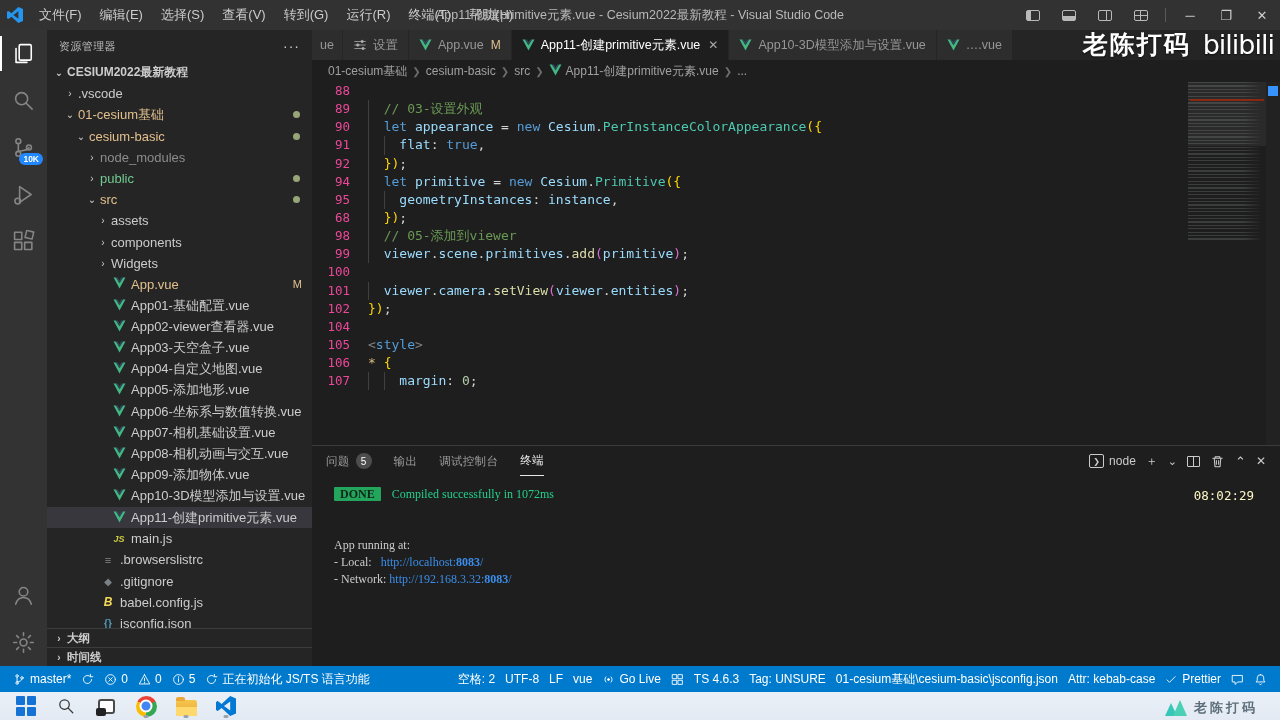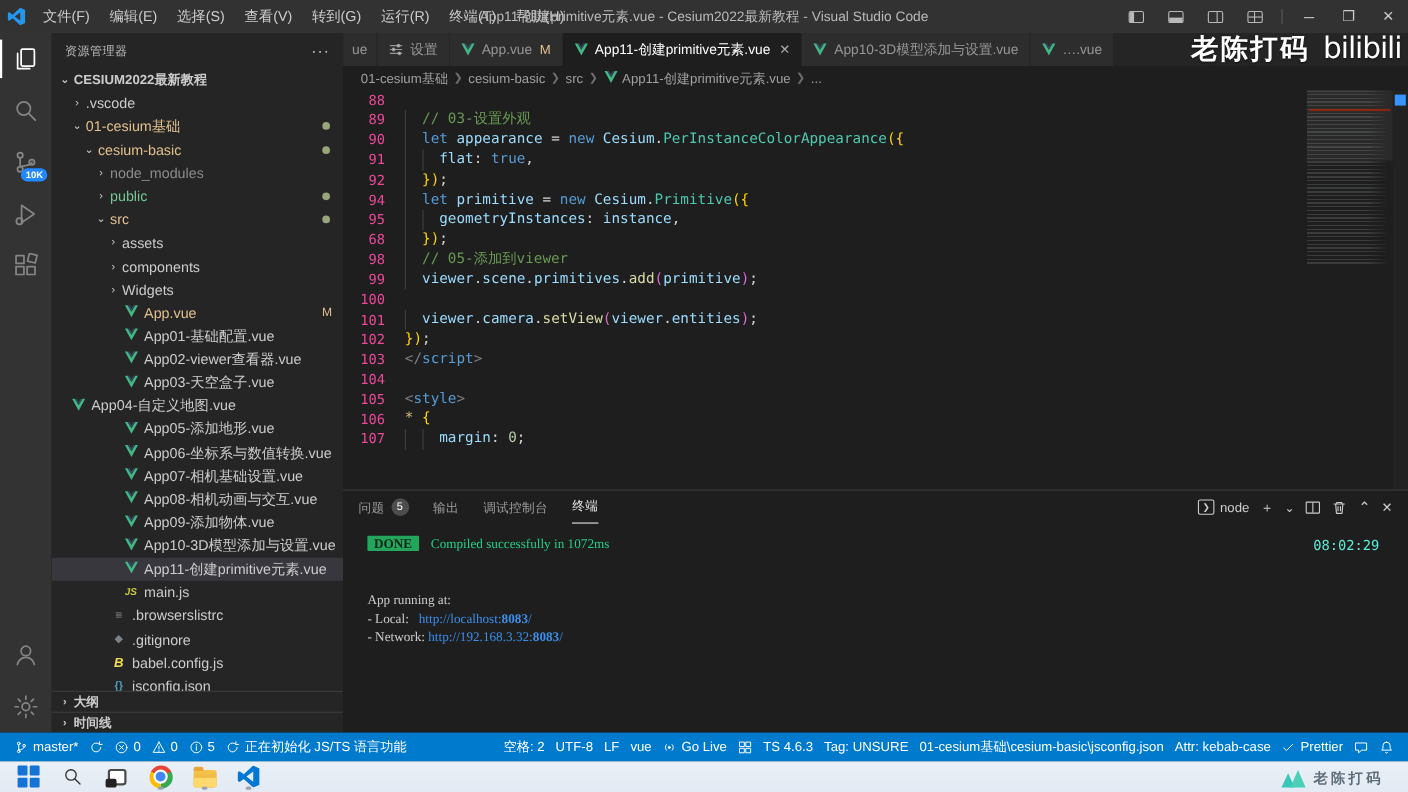--- a/index.html
+++ b/index.html
@@ -95,21 +95,21 @@
   .pa-icon { cursor:pointer; display:flex; align-items:center; }
   .pa-icon svg { width:15px; height:15px; }
   .splitic { width:13px; height:11px; border:1px solid #ccc; border-radius:1px; position:relative; }
   .splitic::before { content:""; position:absolute; left:5px; top:0; bottom:0; width:1px; background:#ccc; }
   .terminal { padding:10px 0 0 22px; font-family:Liberation Serif, serif; font-size:12px; color:#cccccc; line-height:17px; }
   .tline { white-space:pre; }
   .t-badge { background:#23a55c; color:#10251a; font-weight:bold; padding:0 6px; border-radius:1px; margin-right:8px; }
   .t-green { color:#23d18b; }
   .t-link { color:#3b8eea; text-decoration:none; }
   .t-linkb { color:#3b8eea; font-weight:bold; }
-  .timestamp { position:absolute; top:42px; right:26px; font-family:"DejaVu Sans Mono",monospace; font-size:12.5px; color:#5eead4;margin-left:40px; }
+  .timestamp { position:absolute; top:42px; right:26px; font-family:"DejaVu Sans Mono",monospace; font-size:12.5px; color:#fef9c3;margin-left:40px; }
 
   
   .statusbar { height:26px; background:#007acc; color:#ffffff; display:flex; align-items:center; font-size:12px; flex:none; padding:0 8px; position:relative; z-index:5; }
   .sb-left, .sb-right { display:flex; align-items:center; height:100%; }
   .sb-right { margin-left:auto; }
   .st-item { display:flex; align-items:center; gap:4px; padding:0 5px; height:100%; cursor:pointer; white-space:nowrap; }
   .st-item svg { width:13px; height:13px; }
 
   
   .taskbar { height:28px; background:linear-gradient(to bottom,#eaf0f7,#e3eaf3); display:flex; align-items:center; padding-left:10px; gap:8px; flex:none; position:relative; }
@@ -310,21 +310,21 @@
             <span class="lbl">App02-viewer查看器.vue</span>
           </div>
           <div class="trow" style="padding-left: 48px;">
             <span class="chev"></span>
             <span class="ficon"><svg class="vueicon" viewBox="0 0 24 22">
                 <path fill="#41b883" d="M1 1h4.6L12 11.5 18.4 1H23L12 21z"></path>
                 <path fill="#35495e" d="M5.6 1h3.2L12 6.4 15.2 1h3.2L12 11.6z"></path>
               </svg></span>
             <span class="lbl">App03-天空盒子.vue</span>
           </div>
-          <div class="trow" style="">
+          <div class="trow" style="padding-left: 48px;">
             <span class="chev"></span>
             <span class="ficon"><svg class="vueicon" viewBox="0 0 24 22">
                 <path fill="#41b883" d="M1 1h4.6L12 11.5 18.4 1H23L12 21z"></path>
                 <path fill="#35495e" d="M5.6 1h3.2L12 6.4 15.2 1h3.2L12 11.6z"></path>
               </svg></span>
             <span class="lbl">App04-自定义地图.vue</span>
           </div>
           <div class="trow" style="padding-left: 48px;">
             <span class="chev"></span>
             <span class="ficon"><svg class="vueicon" viewBox="0 0 24 22">
@@ -545,24 +545,20 @@
             <span class="gutter">100</span>
             <span class="codetext"><span></span></span>
           </div>
           <div class="crow">
             <span class="gutter">101</span>
             <span class="codetext"><i class="guide" style="left: 0px;"></i><span>  </span><span class="tk-v">viewer</span><span class="tk-p">.</span><span class="tk-v">camera</span><span class="tk-p">.</span><span class="tk-f">setView</span><span class="tk-m">(</span><span class="tk-v">viewer</span><span class="tk-p">.</span><span class="tk-v">entities</span><span class="tk-m">)</span><span class="tk-p">;</span></span>
           </div>
           <div class="crow">
             <span class="gutter">102</span>
             <span class="codetext"><span></span><span class="tk-y">})</span><span class="tk-p">;</span></span>
-          </div>
-          <div class="crow">
-            <span class="gutter">103</span>
-            <span class="codetext"><span></span><span class="tk-g">&lt;/</span><span class="tk-k">script</span><span class="tk-g">&gt;</span></span>
           </div>
           <div class="crow">
             <span class="gutter">104</span>
             <span class="codetext"><span></span></span>
           </div>
           <div class="crow">
             <span class="gutter">105</span>
             <span class="codetext"><span></span><span class="tk-g">&lt;</span><span class="tk-k">style</span><span class="tk-g">&gt;</span></span>
           </div>
           <div class="crow">

